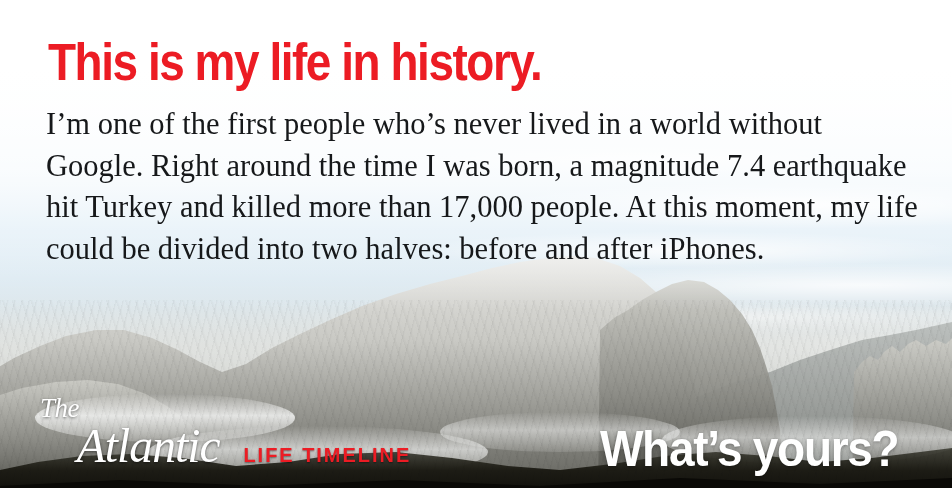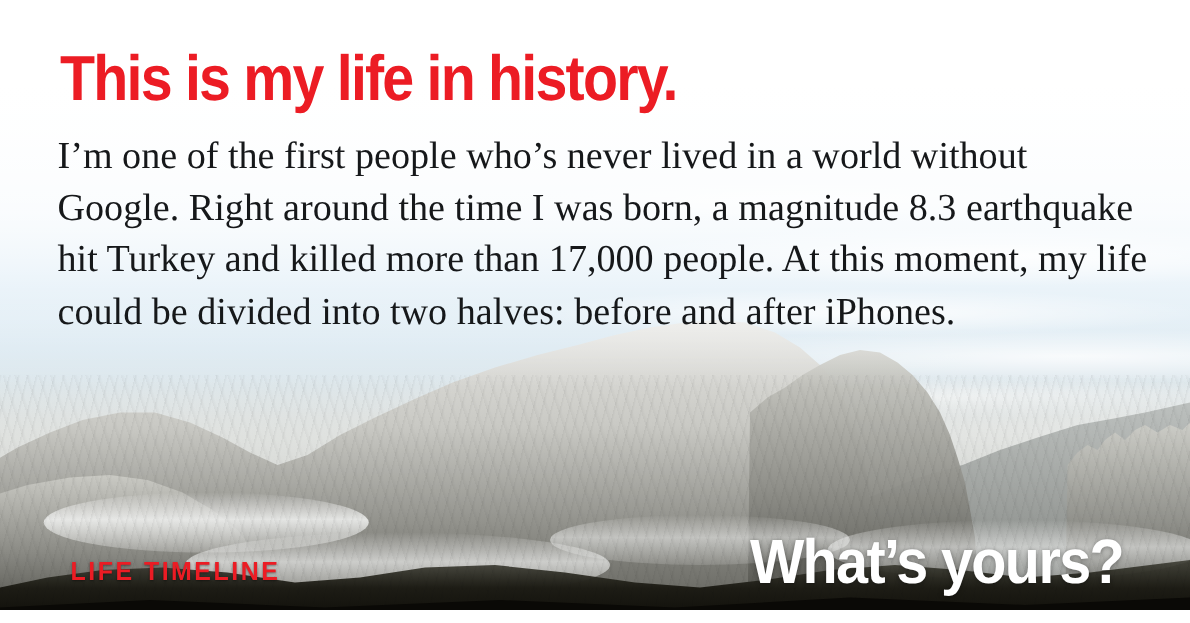--- a/index.html
+++ b/index.html
@@ -295,22 +295,26 @@
     </svg>
 
     <div class="grain"></div>
     <div class="copy-scrim"></div>
   </div>
 
   <div class="content">
 
     <h1 class="headline">This is my life in history.</h1>
 
-    <p class="body-copy">I’m one of the first people who’s never lived in a world without Google. Right around the time I was born, a magnitude 8.3 earthquake hit Turkey and killed more than 17,000 people. At this moment, my life could be divided into two halves: before and after iPhones.</p>
+    <p class="body-copy">I’m one of the first people who’s never lived in a world without Google. Right around the time I was born, a magnitude 7.4 earthquake hit Turkey and killed more than 17,000 people. At this moment, my life could be divided into two halves: before and after iPhones.</p>
 
     <div class="brand">
+      <span class="logo">
+        <span class="logo-the">The</span>
+        <span class="logo-atlantic">Atlantic</span>
+      </span>
       <span class="life-timeline">LIFE TIMELINE</span>
     </div>
 
     <p class="tagline">What’s yours?</p>
 
   </div>
 </div>
 
 </body></html>

